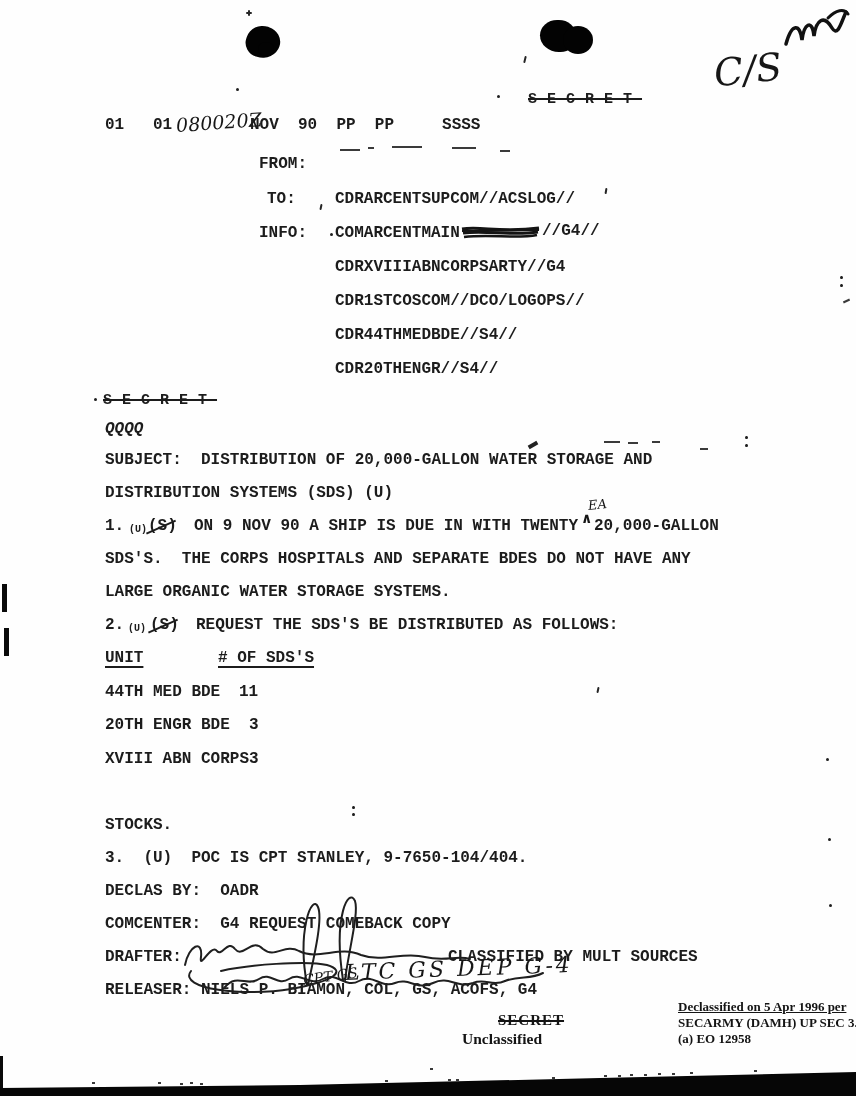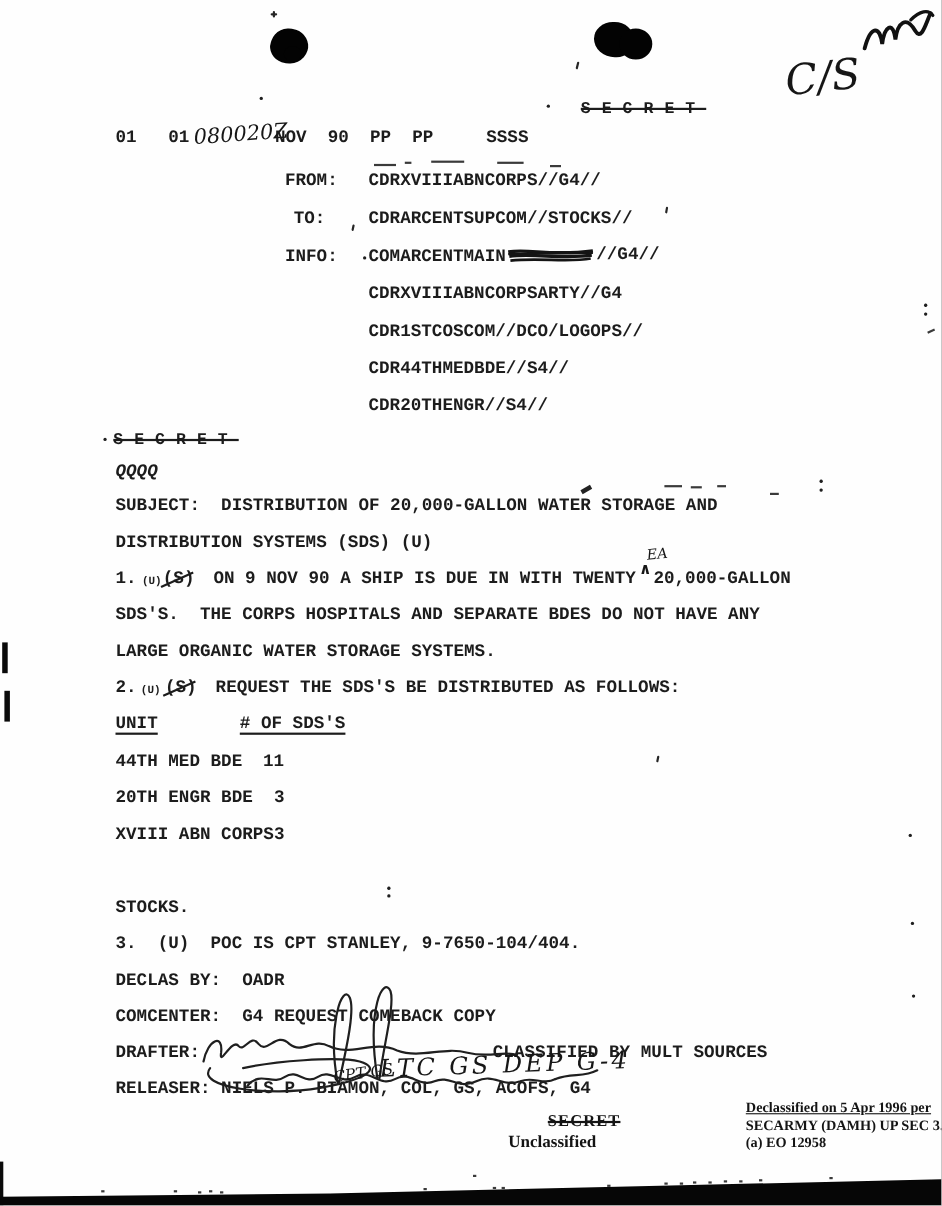--- a/index.html
+++ b/index.html
@@ -43,23 +43,22 @@
 
   <div class="hw" style="left:714px;top:48px;font-size:38px;transform:rotate(-6deg);">C/S</div>
 
   <div class="t t15 sp-strike" style="left:528px;top:90px;">SECRET</div>
 
   <div class="t" style="left:105px;top:116px;">01   01</div>
   <div class="hw" style="left:176px;top:111px;font-size:19px;transform:rotate(-4deg);">080020Z</div>
   <div class="t" style="left:250px;top:116px;">NOV  90  PP  PP     SSSS</div>
 
   <div class="t" style="left:259px;top:155px;">FROM:</div>
-  <div class="t" style="left:335px;top:155px;">CDRXVIIIABNCORPS//G4//</div>
   <div class="t" style="left:267px;top:190px;">TO:</div>
-  <div class="t" style="left:335px;top:190px;">CDRARCENTSUPCOM//STOCKS//</div>
+  <div class="t" style="left:335px;top:190px;">CDRARCENTSUPCOM//ACSLOG//</div>
   <div class="t" style="left:259px;top:224px;">INFO:</div>
   <div class="t" style="left:335px;top:224px;">COMARCENTMAIN</div>
   <svg style="left:461px;top:224px;" width="80" height="16" viewBox="0 0 80 16">
     <path d="M1,5 C20,2 40,9 78,4" fill="none" stroke="#141414" stroke-width="3"></path>
     <path d="M2,9 C25,6 50,12 77,8" fill="none" stroke="#141414" stroke-width="3"></path>
     <path d="M3,13 C30,10 55,15 76,11" fill="none" stroke="#141414" stroke-width="2.5"></path>
     <path d="M1,7 L78,6" fill="none" stroke="#141414" stroke-width="2"></path>
   </svg>
   <div class="t" style="left:542px;top:222px;">//G4//</div>
 

